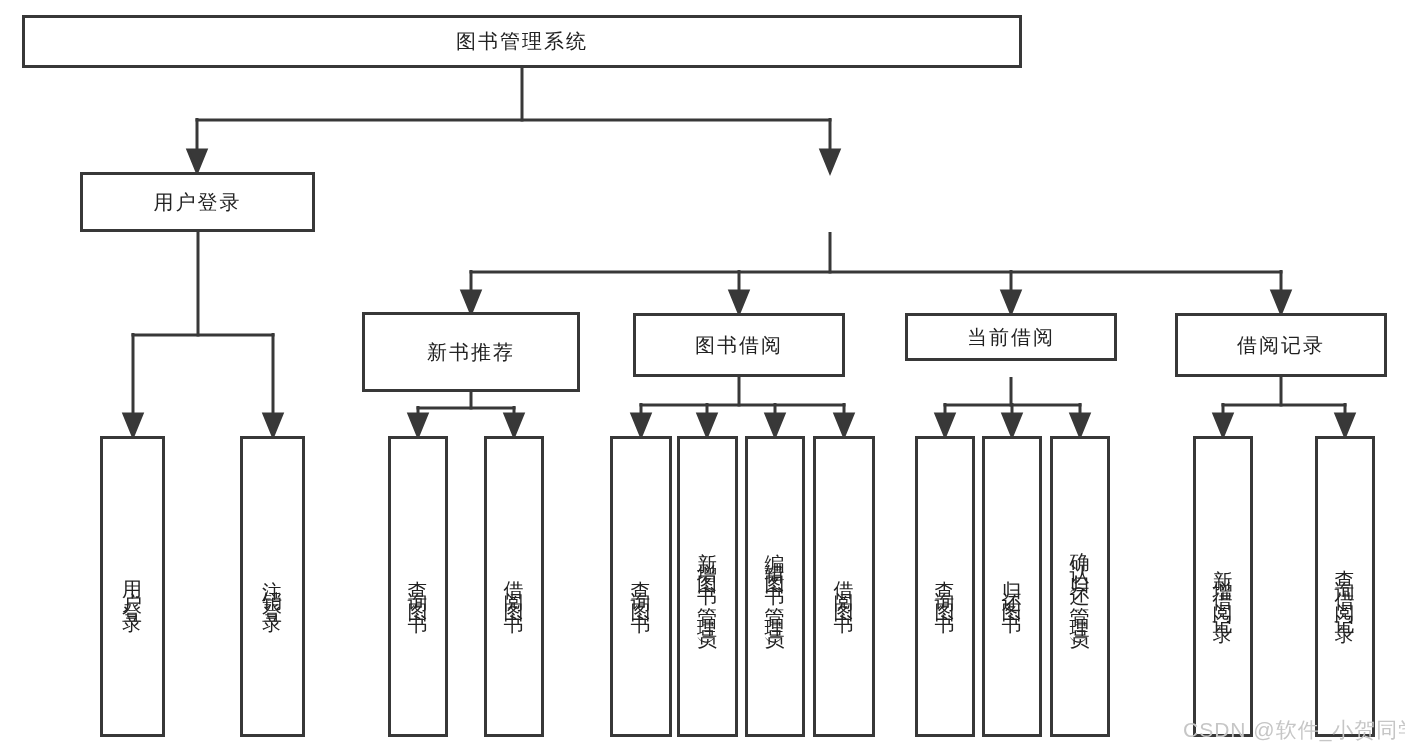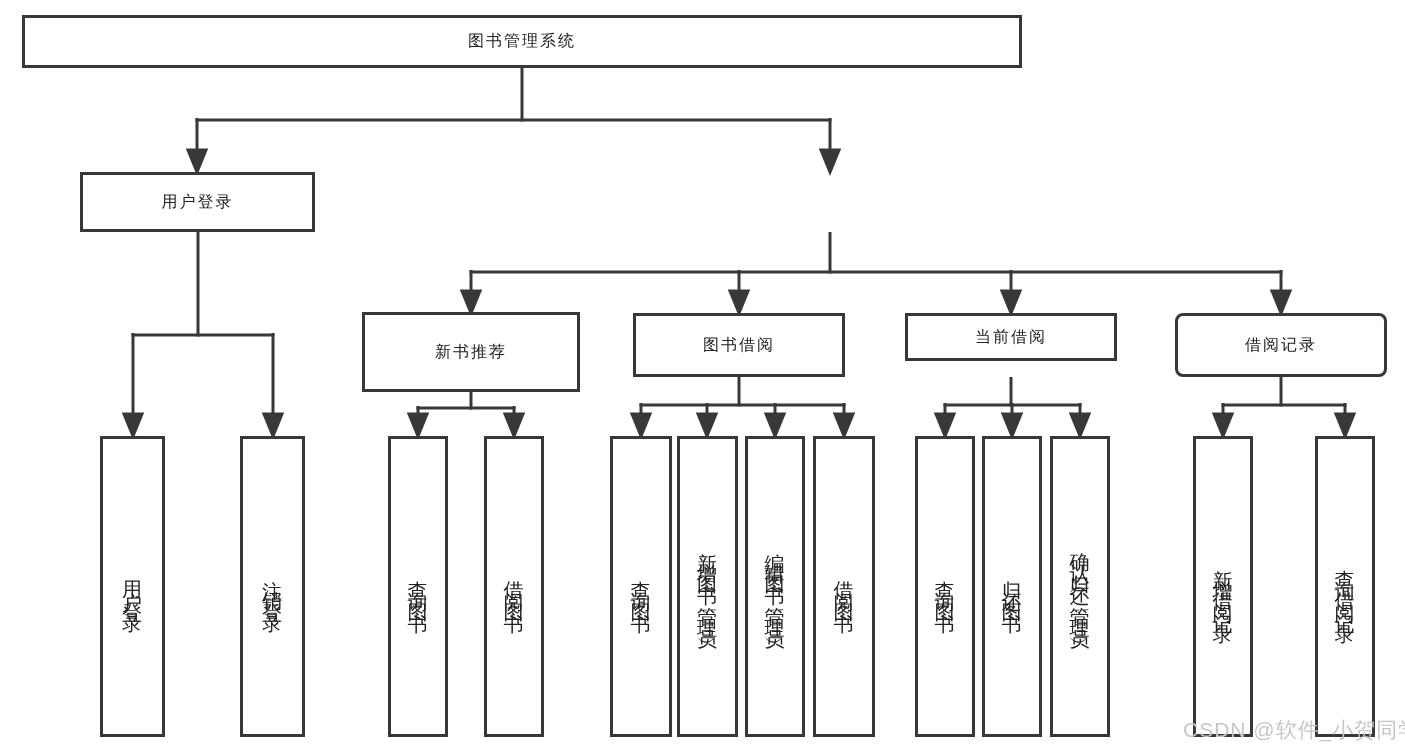--- a/index.html
+++ b/index.html
@@ -26,42 +26,42 @@
     position: absolute;
     box-sizing: border-box;
     border: 3px solid #383838;
     background: #ffffff;
     display: flex;
     align-items: center;
     justify-content: center;
     color: #222222;
   }
   .h-label {
-    font-size: 16px;
+    font-size: 20px;
     letter-spacing: 2px;
     white-space: nowrap;
   }
   .v-label {
     writing-mode: vertical-rl;
     text-orientation: mixed;
     font-size: 20px;
     line-height: 1;
     letter-spacing: 11px;
     white-space: nowrap;
   }
   
   .n-root  { left: 22px;  top: 15px;  width: 1000px; height: 53px; }
   
   .n-l2a   { left: 80px;  top: 172px; width: 235px; height: 60px; }
   .n-l2b   { left: 712px; top: 172px; width: 235px; height: 60px; }
   
   .n-l3a   { left: 362px;  top: 312px; width: 218px; height: 80px; }
   .n-l3b   { left: 633px;  top: 313px; width: 212px; height: 64px; align-items: center; }
   .n-l3c   { left: 905px;  top: 313px; width: 212px; height: 48px; }
-  .n-l3d   { left: 1175px; top: 313px; width: 212px; height: 64px; border-radius: 8px; }
+  .n-l3d   { left: 1175px; top: 313px; width: 212px; height: 64px; }
   
   .leaf { top: 436px; height: 301px; }
   .n-f0  { left: 100px;  width: 65px; }
   .n-f1  { left: 240px;  width: 65px; }
   .n-f2  { left: 388px;  width: 60px; }
   .n-f3  { left: 484px;  width: 60px; }
   .n-f4  { left: 610px;  width: 62px; }
   .n-f5  { left: 677px;  width: 61px; }
   .n-f6  { left: 745px;  width: 60px; }
   .n-f7  { left: 813px;  width: 62px; }

